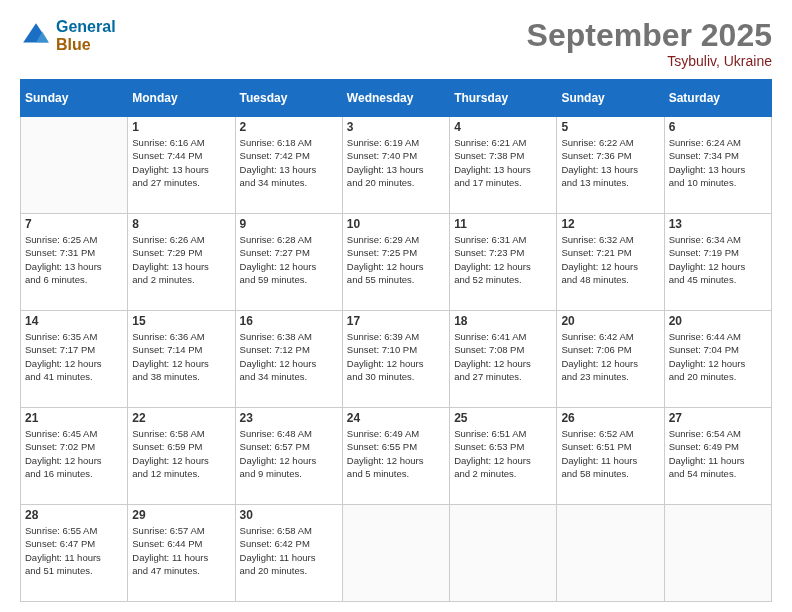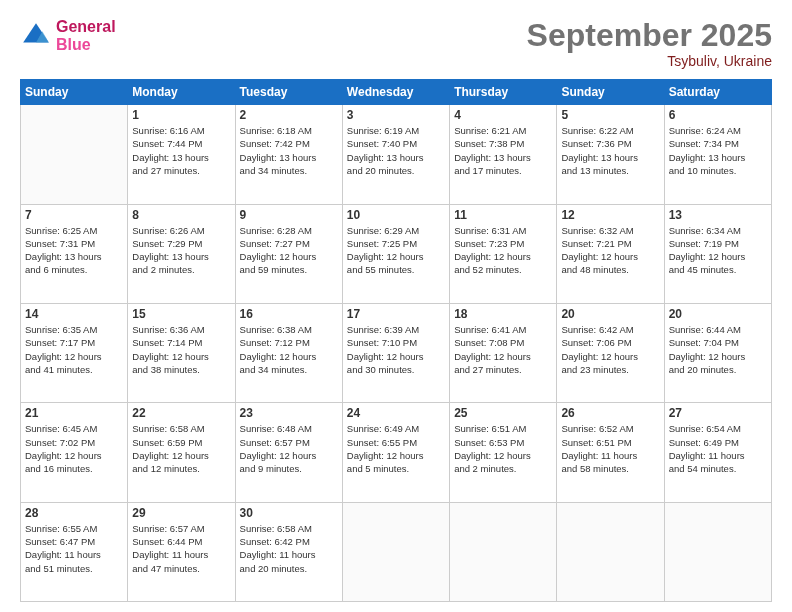--- a/index.html
+++ b/index.html
@@ -29,26 +29,26 @@
       gap: 4px;
     }
     .logo-text {
       display: flex;
       flex-direction: column;
       line-height: 1.1;
     }
     .logo-general {
       font-size: 16px;
       font-weight: bold;
-      color: #be185d;
+      color: #0369a1;
     }
     .logo-blue {
       font-size: 16px;
       font-weight: bold;
-      color: #ec4899;
+      color: #a16207;
     }
     .logo-icon {
       width: 32px;
       height: 32px;
     }
     .title-block {
       text-align: right;
     }
     .month-title {
       font-size: 32px;
@@ -65,21 +65,21 @@
       border: 1px solid #ccc;
       border-collapse: collapse;
       width: 100%;
       table-layout: fixed;
     }
     .calendar th {
       background-color: #1a6fc4;
       color: #fff;
       font-size: 12px;
       font-weight: bold;
-      padding: 5px 4px;
+      padding: 11px 4px;
       text-align: left;
       border: 1px solid #1a6fc4;
     }
     .calendar td {
       border: 1px solid #ccc;
       vertical-align: top;
       padding: 3px 4px;
       font-size: 9.5px;
       color: #333;
       height: 82px;

